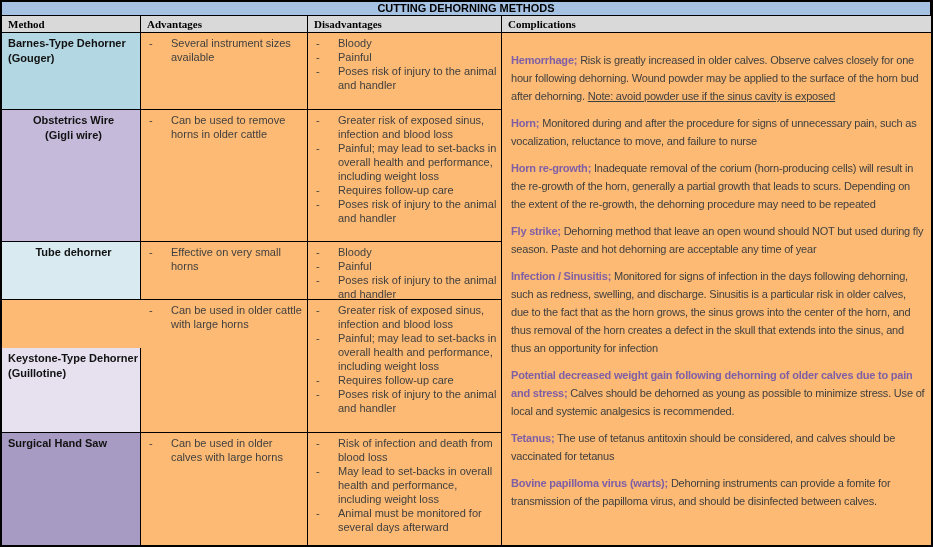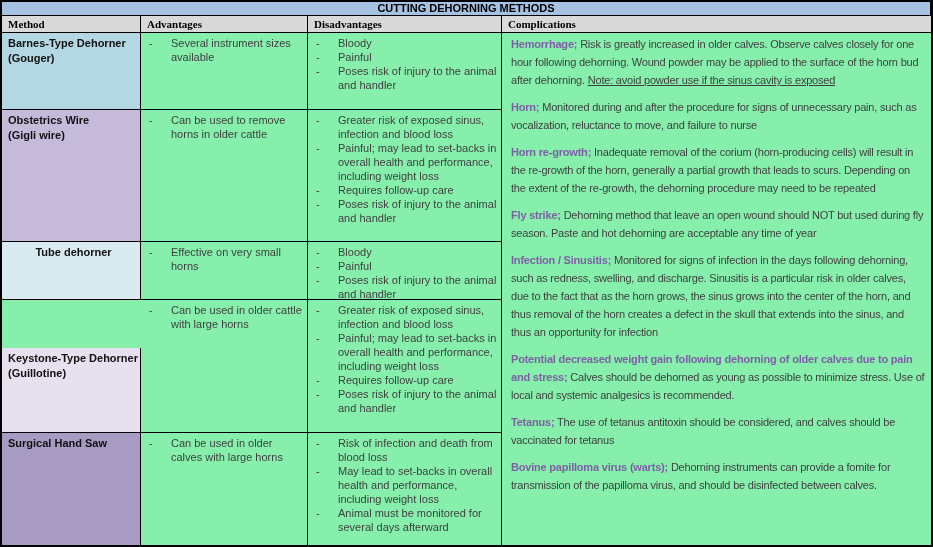--- a/index.html
+++ b/index.html
@@ -4,21 +4,21 @@
 <style>
   html,body{margin:0;padding:0;background:#fff;}
   *{box-sizing:border-box;}
   body{font-family:"Liberation Sans", sans-serif;}
   .table{
     width:933px;height:547px;
     border:2px solid #000;
     display:grid;
     grid-template-columns:139px 167px 194px 1fr;
     grid-template-rows:14px 17px 77px 132px 58px 133px auto;
-    background:#86efac;
+    background:#fdba74;
   }
   .cell{border-right:1px solid #000;border-bottom:1px solid #000;overflow:hidden;}
   .no-r{border-right:none;}
   .no-b{border-bottom:none;}
   .title-cell{
     grid-column:1 / 5;
     text-align:center;
     font-weight:bold;
     font-size:11px;
     line-height:12px;
@@ -45,21 +45,21 @@
     line-height:14px;
     color:#3f3f3f;
     padding:3px 4px 0 8px;
   }
   .bullet{display:flex;align-items:flex-start;}
   .bullet .dash{width:22px;flex:0 0 22px;}
   .bullet .txt{flex:1;}
   .comp-cell{
     grid-column:4;
     grid-row:3 / 8;
-    padding:2px 6px 0 9px;
+    padding:18px 6px 0 9px;
     font-size:11px;
     letter-spacing:-0.2px;
     line-height:18px;
     color:#3f3f3f;
   }
   .comp-cell p{margin:0 0 9px 0;}
   .lead{font-weight:bold;color:#7e5fa6;}
   .note{text-decoration:underline;}
 </style>
 </head>
@@ -92,21 +92,21 @@
       <div class="bullet">
         <span class="dash">-</span>
         <span class="txt">Painful</span>
       </div>
       <div class="bullet">
         <span class="dash">-</span>
         <span class="txt">Poses risk of injury to the animal and handler</span>
       </div>
     </div>
 
-  <div class="cell method-cell" style="background: rgb(198, 186, 219);">
+  <div class="cell method-cell" style="background: rgb(198, 186, 219); text-align: center;">
       <div>Obstetrics Wire</div>
       <div>(Gigli wire)</div>
     </div>
   <div class="cell list-cell">
       <div class="bullet">
         <span class="dash">-</span>
         <span class="txt">Can be used to remove horns in older cattle</span>
       </div>
     </div>
   <div class="cell list-cell">

